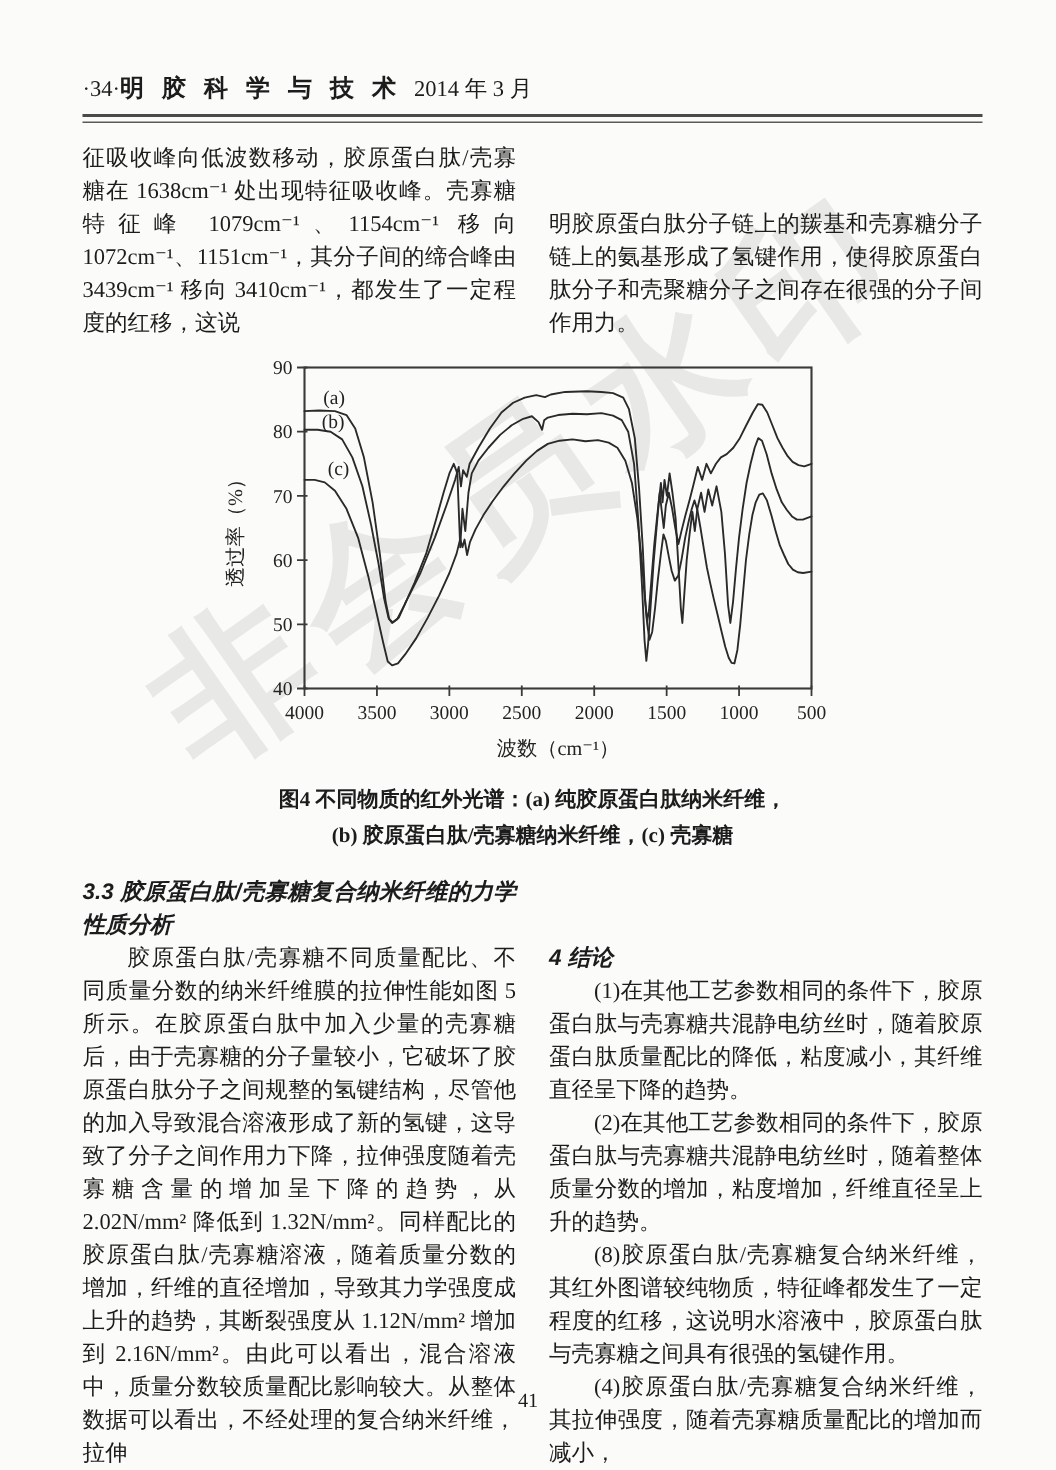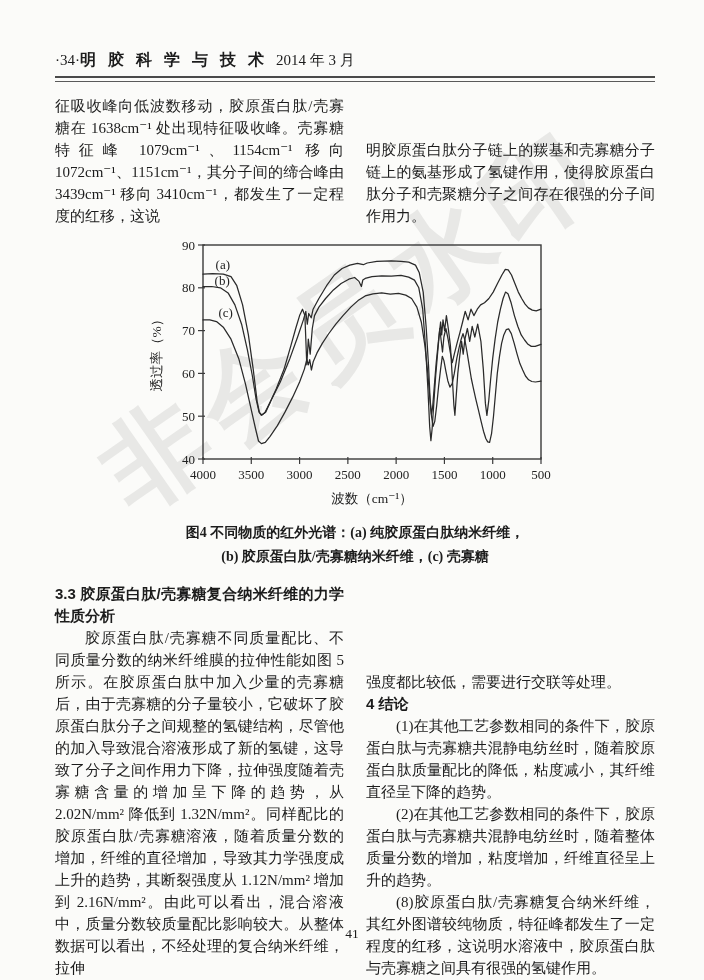--- a/index.html
+++ b/index.html
@@ -39,20 +39,21 @@
     border-bottom:1.5px solid #5a5a5a;
   }
   .two-col{display:flex;gap:22px;align-items:flex-end;}
   .col{width:289px;flex:0 0 289px;}
   .top-text{margin-top:13px;}
   p{margin:0;font-size:15px;line-height:22px;text-align:justify;}
   p.indent{text-indent:2em;}
   h3{
     margin:0;font-size:15px;line-height:22px;font-weight:bold;text-align:justify;
     font-family:"Liberation Sans","DejaVu Sans",sans-serif;
+    font-style:italic;
   }
   figure{margin:8px 0 0 0;text-align:center;}
   figcaption{
     margin-top:10px;
     font-size:14px;line-height:24px;font-weight:bold;
     font-family:Liberation Serif, serif;
   }
   .bottom-text{margin-top:14px;}
   .page-num{
     position:absolute;left:0;top:926px;width:704px;
@@ -126,23 +127,23 @@
         <div>(b) 胶原蛋白肽/壳寡糖纳米纤维，(c) 壳寡糖</div>
       </figcaption>
     </figure>
 
     <section class="two-col bottom-text">
       <div class="col">
         <h3>3.3  胶原蛋白肽/壳寡糖复合纳米纤维的力学性质分析</h3>
         <p class="indent">胶原蛋白肽/壳寡糖不同质量配比、不同质量分数的纳米纤维膜的拉伸性能如图 5 所示。在胶原蛋白肽中加入少量的壳寡糖后，由于壳寡糖的分子量较小，它破坏了胶原蛋白肽分子之间规整的氢键结构，尽管他的加入导致混合溶液形成了新的氢键，这导致了分子之间作用力下降，拉伸强度随着壳寡糖含量的增加呈下降的趋势，从 2.02N/mm² 降低到 1.32N/mm²。同样配比的胶原蛋白肽/壳寡糖溶液，随着质量分数的增加，纤维的直径增加，导致其力学强度成上升的趋势，其断裂强度从 1.12N/mm² 增加到 2.16N/mm²。由此可以看出，混合溶液中，质量分数较质量配比影响较大。从整体数据可以看出，不经处理的复合纳米纤维，拉伸</p>
       </div>
       <div class="col">
-        <p>强度都比较低，需要进行交联等处理。</p>
         <h3>4  结论</h3>
         <p class="indent">(1)在其他工艺参数相同的条件下，胶原蛋白肽与壳寡糖共混静电纺丝时，随着胶原蛋白肽质量配比的降低，粘度减小，其纤维直径呈下降的趋势。</p>
         <p class="indent">(2)在其他工艺参数相同的条件下，胶原蛋白肽与壳寡糖共混静电纺丝时，随着整体质量分数的增加，粘度增加，纤维直径呈上升的趋势。</p>
         <p class="indent">(8)胶原蛋白肽/壳寡糖复合纳米纤维，其红外图谱较纯物质，特征峰都发生了一定程度的红移，这说明水溶液中，胶原蛋白肽与壳寡糖之间具有很强的氢键作用。</p>
+        <p class="indent">(4)胶原蛋白肽/壳寡糖复合纳米纤维，其拉伸强度，随着壳寡糖质量配比的增加而减小，</p>
       </div>
     </section>
   </div>
 
   <div class="page-num">41</div>
 </div>
 
 </body></html>

